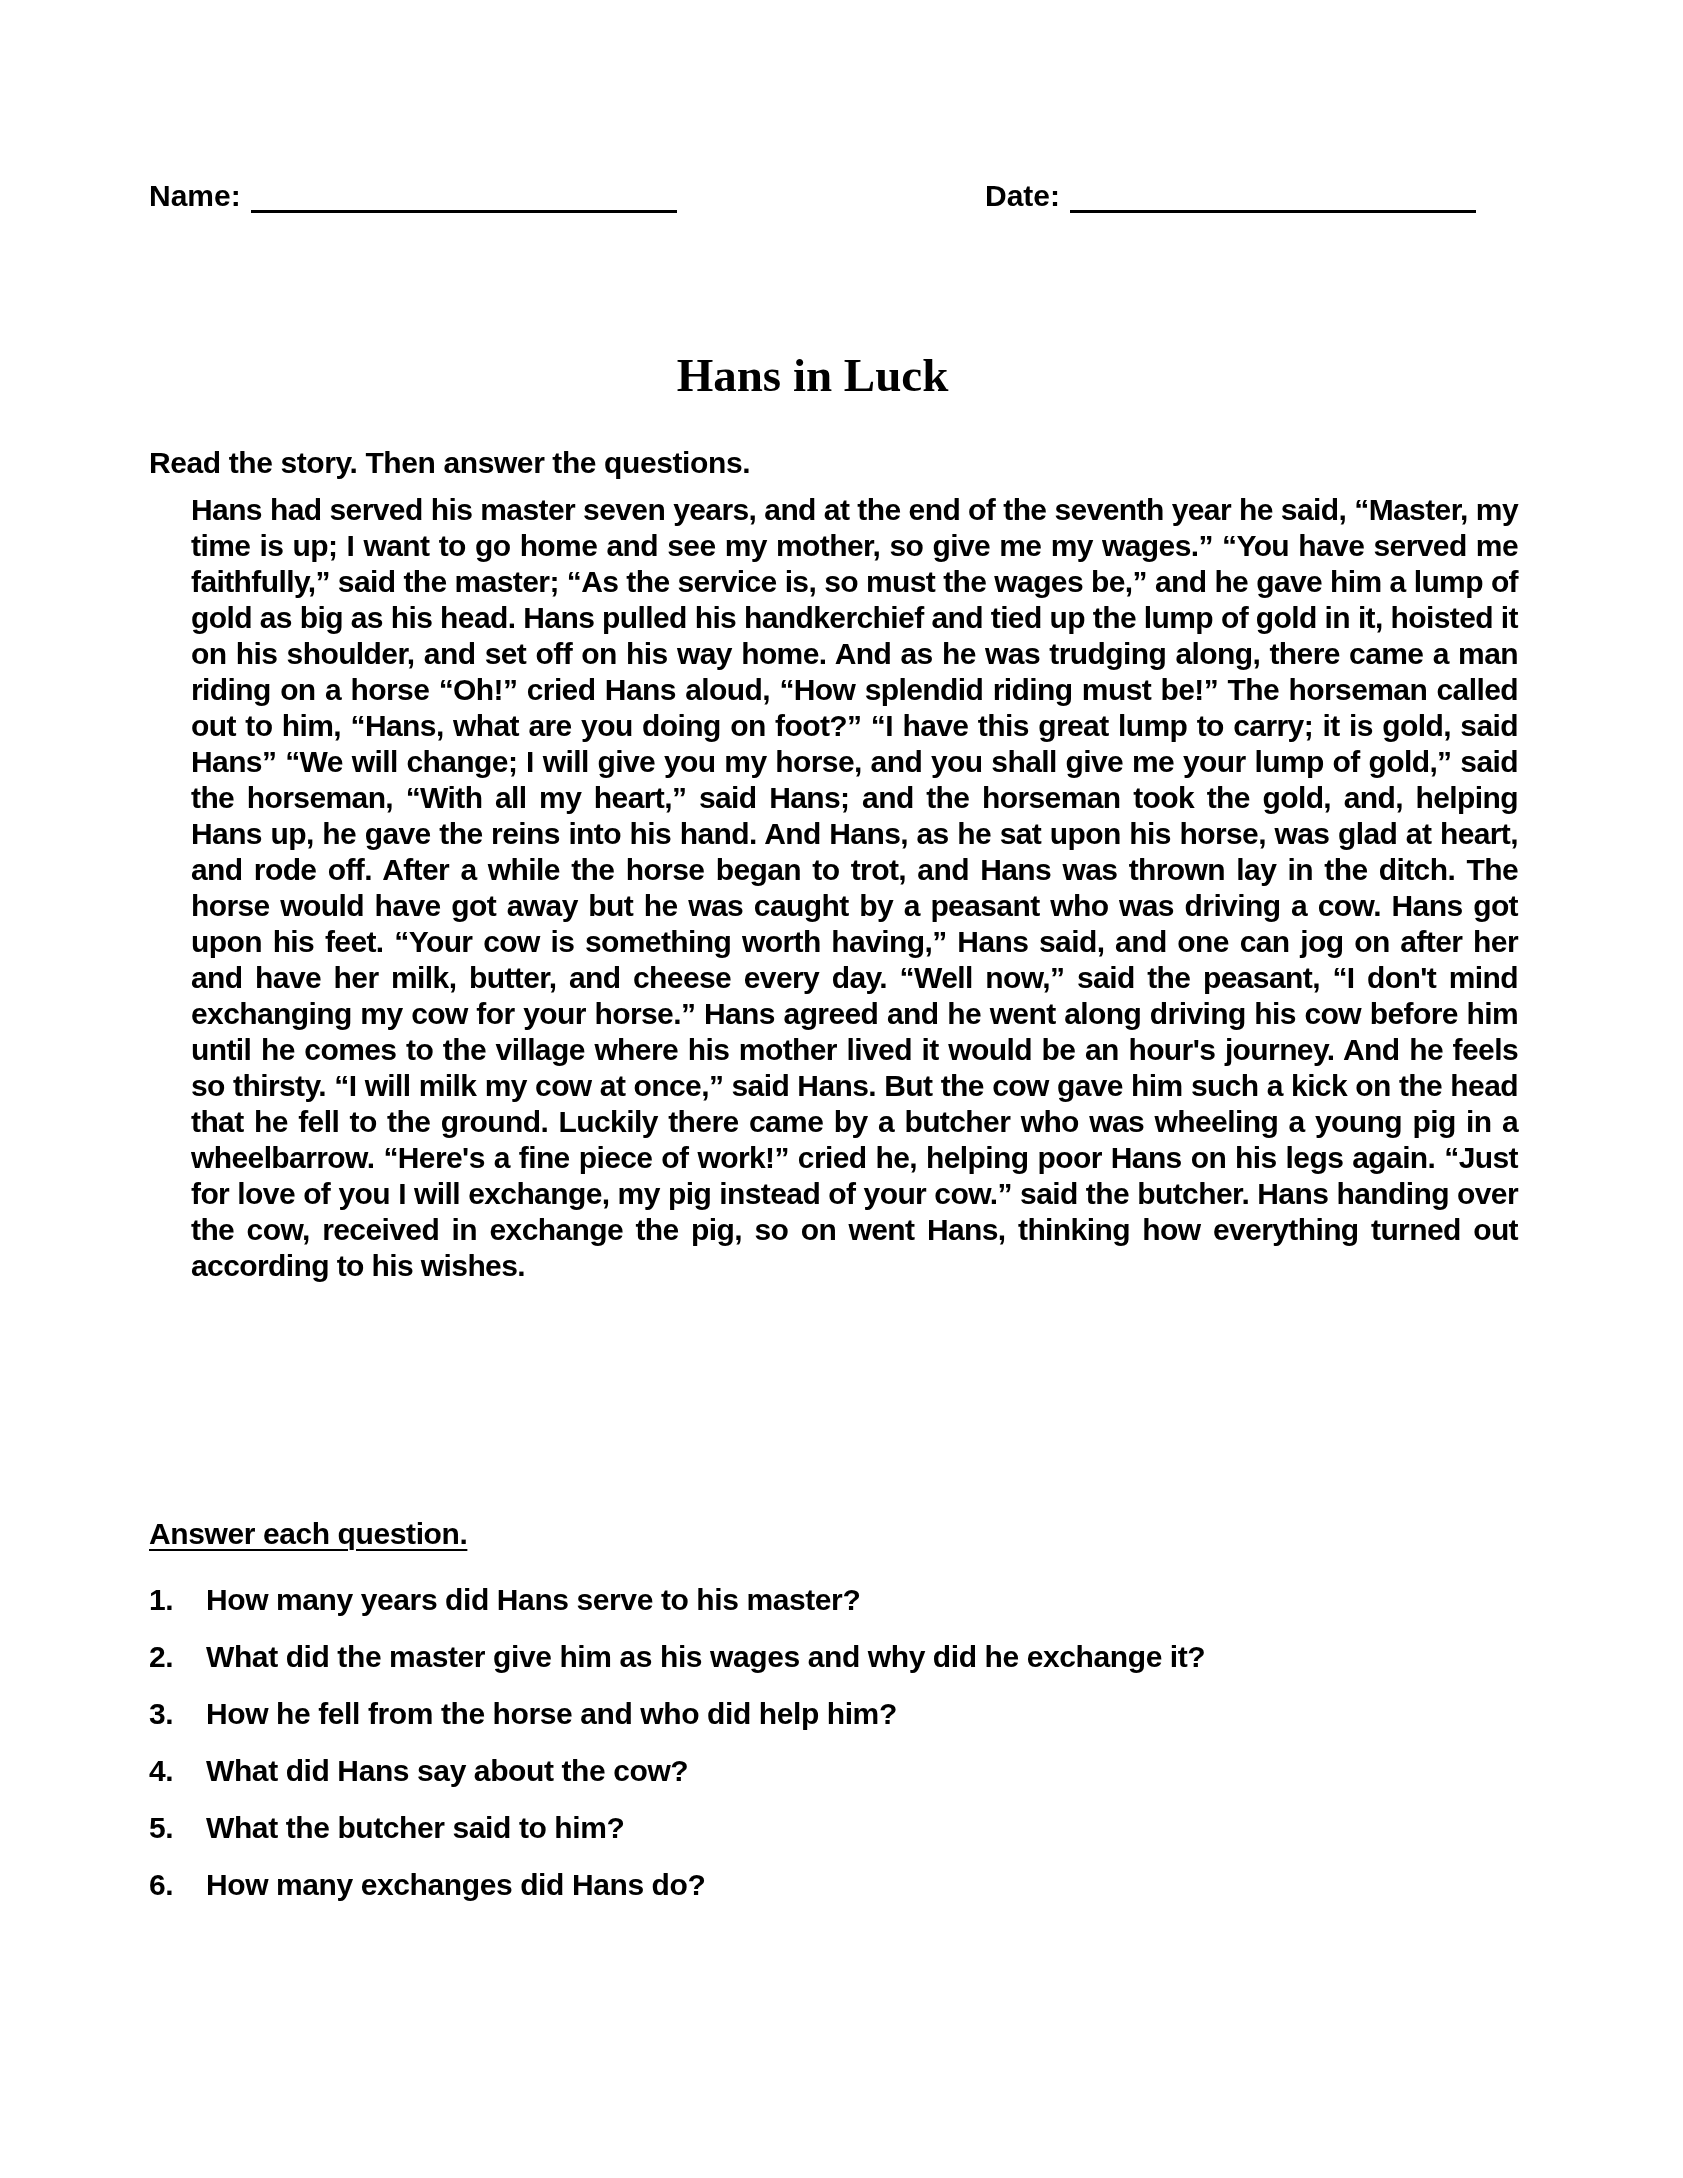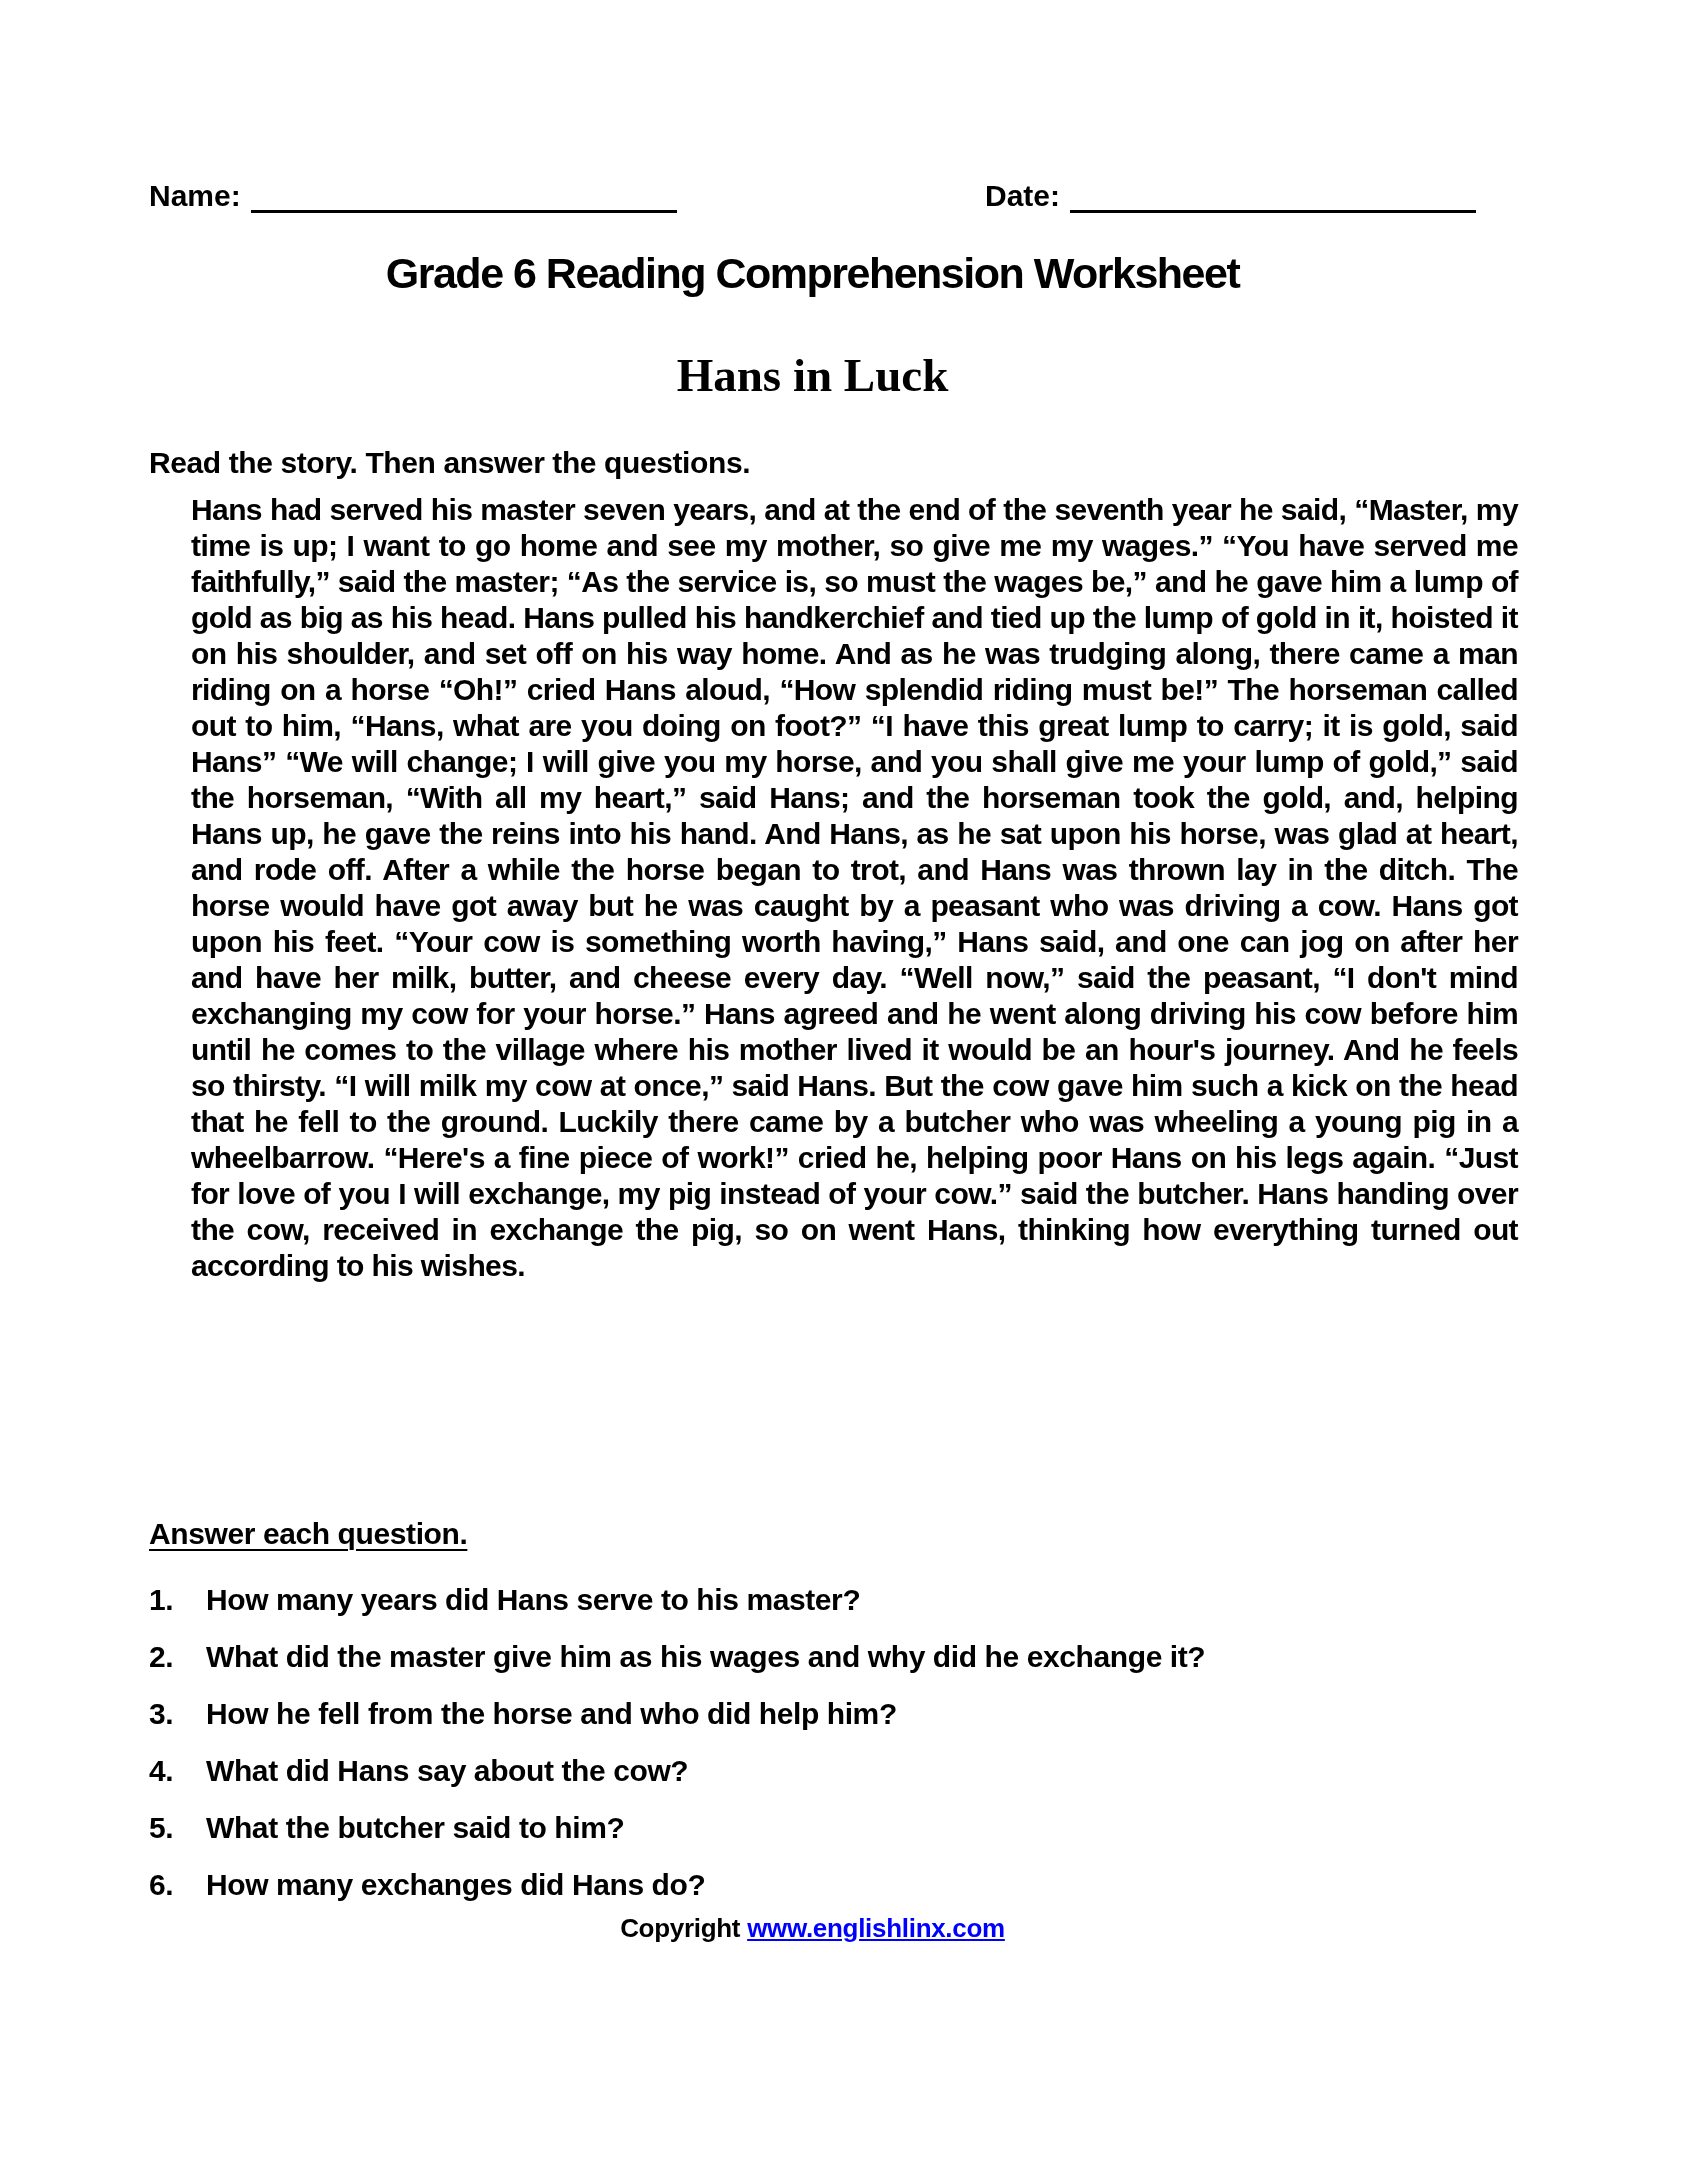--- a/index.html
+++ b/index.html
@@ -122,21 +122,20 @@
     <div class="field-group">
       <span>Name:</span>
       <span class="blank-line"></span>
     </div>
     <div class="field-group">
       <span>Date:</span>
       <span class="blank-line date"></span>
     </div>
   </div>
 
-  <div class="content worksheet-title">Grade 6 Reading Comprehension Worksheet</div>
 
   <div class="content instructions">Read the story. Then answer the questions.</div>
 
   <div class="content story-title">Hans in Luck</div>
 
   <div class="content story">Hans had served his master seven years, and at the end of the seventh year he said, “Master, my time is up; I want to go home and see my mother, so give me my wages.” “You have served me faithfully,” said the master; “As the service is, so must the wages be,” and he gave him a lump of gold as big as his head. Hans pulled his handkerchief and tied up the lump of gold in it, hoisted it on his shoulder, and set off on his way home. And as he was trudging along, there came a man riding on a horse “Oh!” cried Hans aloud, “How splendid riding must be!” The horseman called out to him, “Hans, what are you doing on foot?” “I have this great lump to carry; it is gold, said Hans”  “We will change; I will give you my horse, and you shall give me your lump of gold,” said the horseman, “With all my heart,” said Hans; and the horseman took the gold, and, helping Hans up, he gave the reins into his hand. And Hans, as he sat upon his horse, was glad at heart, and rode off. After a while the horse began to trot, and Hans was thrown lay in the ditch. The horse would have got away but he was caught by a peasant who was driving a cow. Hans got upon his feet.  “Your cow is something worth having,” Hans said, and one can jog on after her and have her milk, butter, and cheese every day.  “Well now,” said the peasant, “I don't mind exchanging my cow for your horse.” Hans agreed and he went along driving his cow before him until he comes to the village where his mother lived it would be an hour's journey. And he feels so thirsty. “I will milk my cow at once,” said Hans.  But the cow gave him such a kick on the head that he fell to the ground. Luckily there came by a butcher who was wheeling a young pig in a wheelbarrow. “Here's a fine piece of work!” cried he, helping poor Hans on his legs again.  “Just for love of you I will exchange, my pig instead of your cow.” said the butcher. Hans handing over the cow, received in exchange the pig, so on went Hans, thinking how everything turned out according to his wishes.</div>
 
   <div class="content answer-heading">Answer each question.</div>
 
   <div class="content questions">
@@ -159,19 +158,15 @@
     <div class="question-row">
       <span class="question-number">5.</span>
       <span class="question-text">What the butcher said to him?</span>
     </div>
     <div class="question-row">
       <span class="question-number">6.</span>
       <span class="question-text">How many exchanges did Hans do?</span>
     </div>
   </div>
 
-  <div class="content footer">
-    <span>Copyright</span>
-    <a class="copyright-link">www.englishlinx.com</a>
-  </div>
 
 </div>
 
 
 </body></html>

